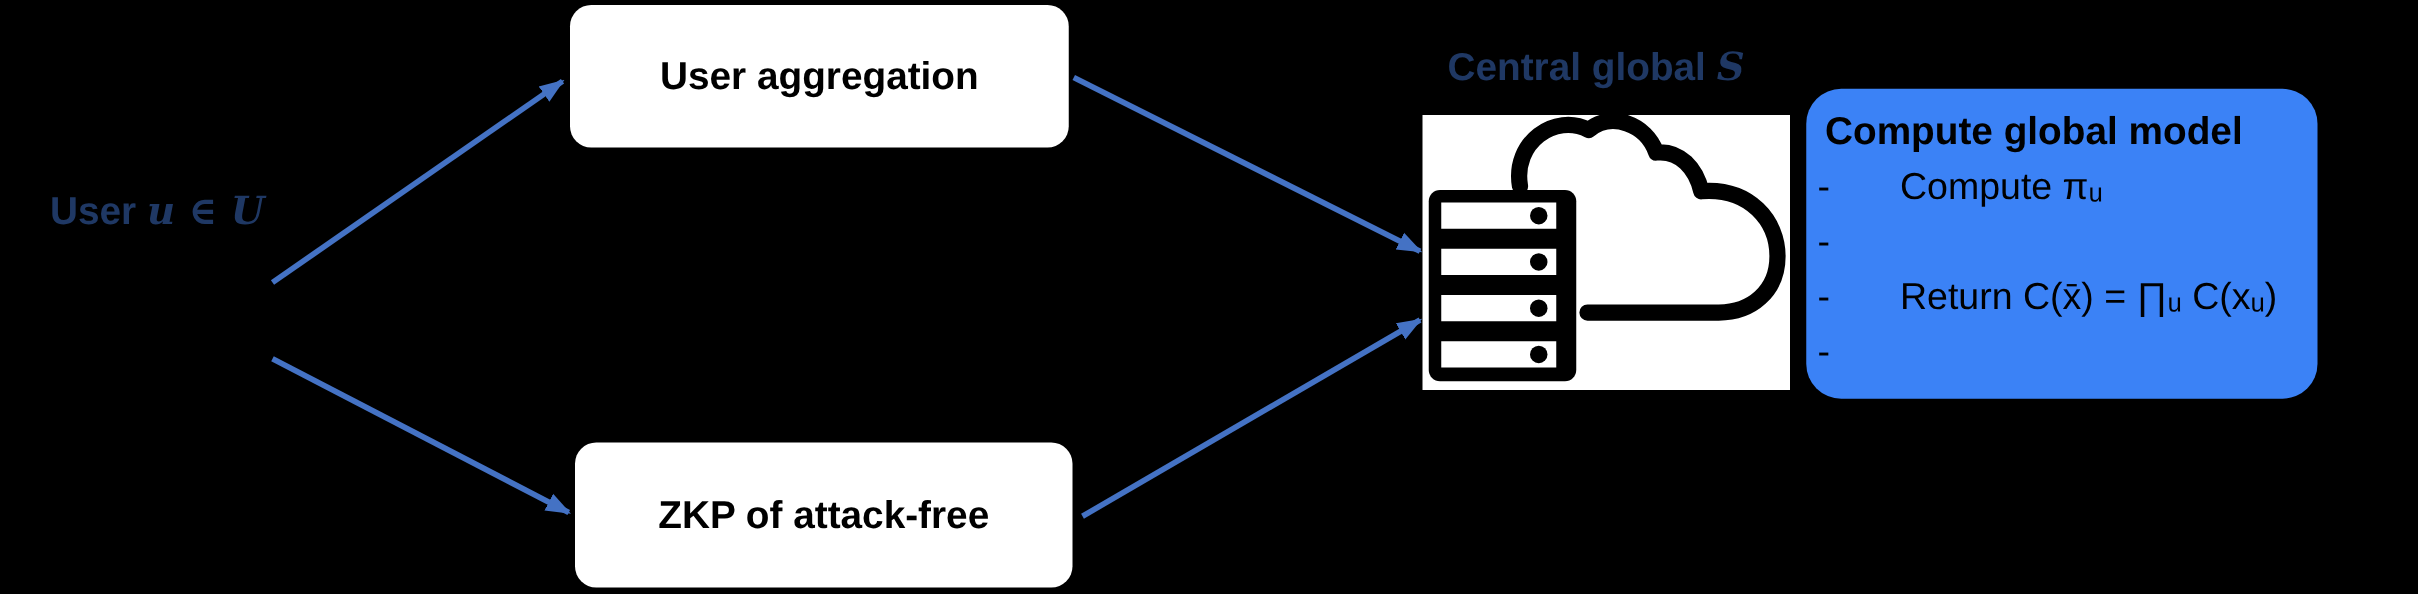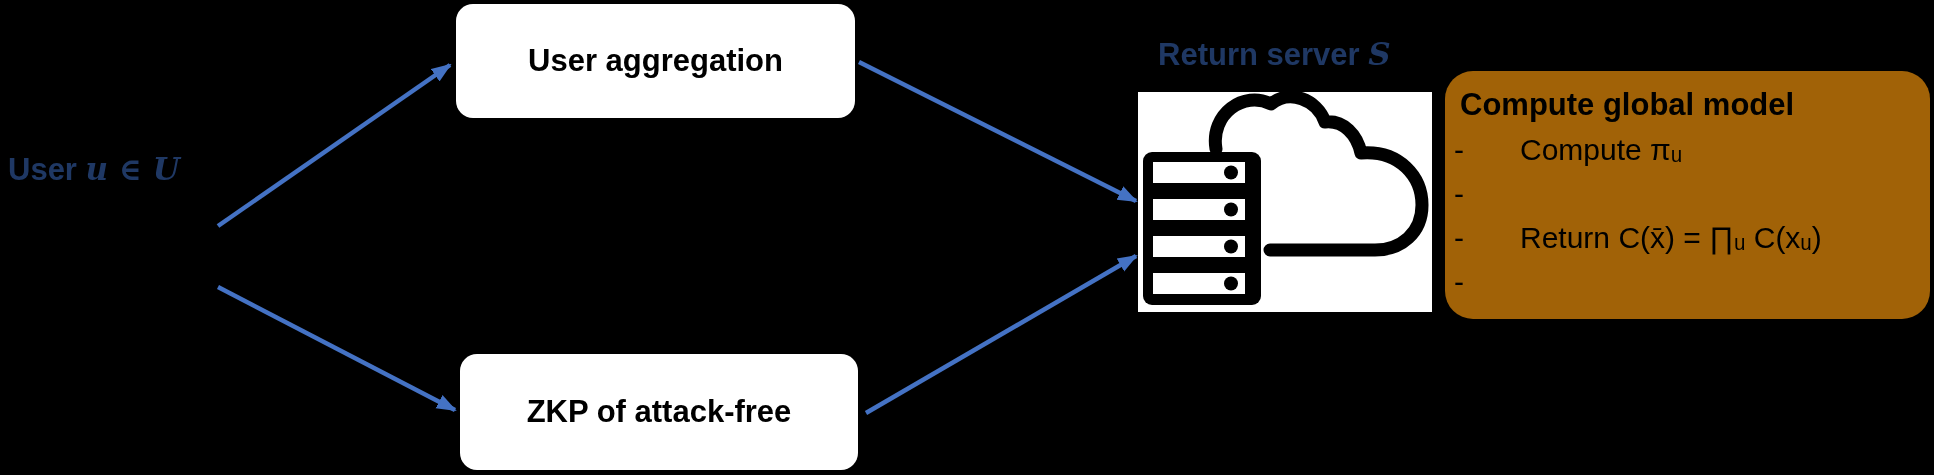--- a/index.html
+++ b/index.html
@@ -13,21 +13,21 @@
   }
 
   
   .flow-label {
     position: absolute;
     font-weight: bold;
     font-size: 31px;
     color: #1F3864;
     white-space: nowrap;
   }
-  #user-label   { left: 8px;  top: 151px; }
+  #user-label   { left: 40px;  top: 151px; }
   #server-label { left: 1158px; top: 36px; }
   .math {
     font-family: "DejaVu Serif", "Liberation Serif", serif;
     font-style: italic;
   }
 
   
   .node-box {
     position: absolute;
     background: #FFFFFF;
@@ -49,22 +49,22 @@
     left: 1138px; top: 92px;
     width: 294px; height: 220px;
     background: #FFFFFF;
   }
   #server-icon svg { display: block; width: 100%; height: 100%; }
 
   
   #panel {
     position: absolute;
     left: 1445px; top: 71px;
-    width: 485px; height: 248px;
-    background: #a16207;
+    width: 409px; height: 248px;
+    background: #3b82f6;
     border-radius: 28px;
     box-sizing: border-box;
     padding: 14px 12px 0 6px;
     color: #000;
   }
   .panel-title {
     font-weight: bold;
     font-size: 31px;
     line-height: 40px;
     margin: 0 0 3px 9px;
@@ -109,21 +109,21 @@
 
   <div id="box-zkp" class="node-box">
     <span>ZKP of attack-free</span>
   </div>
 
   <div id="box-aggregation" class="node-box">
     <span>User aggregation</span>
   </div>
 
   <div id="server-label" class="flow-label">
-    <span>Return server</span>
+    <span>Central global</span>
     <span class="math">S</span>
   </div>
 
   <div id="server-icon">
     <svg viewBox="0 0 294 220">
 
       <path d="M 78 57
                C 72 22 106 -2 133 12
                C 151 -3 179 7 187 30
                C 206 28 219 43 223 61

